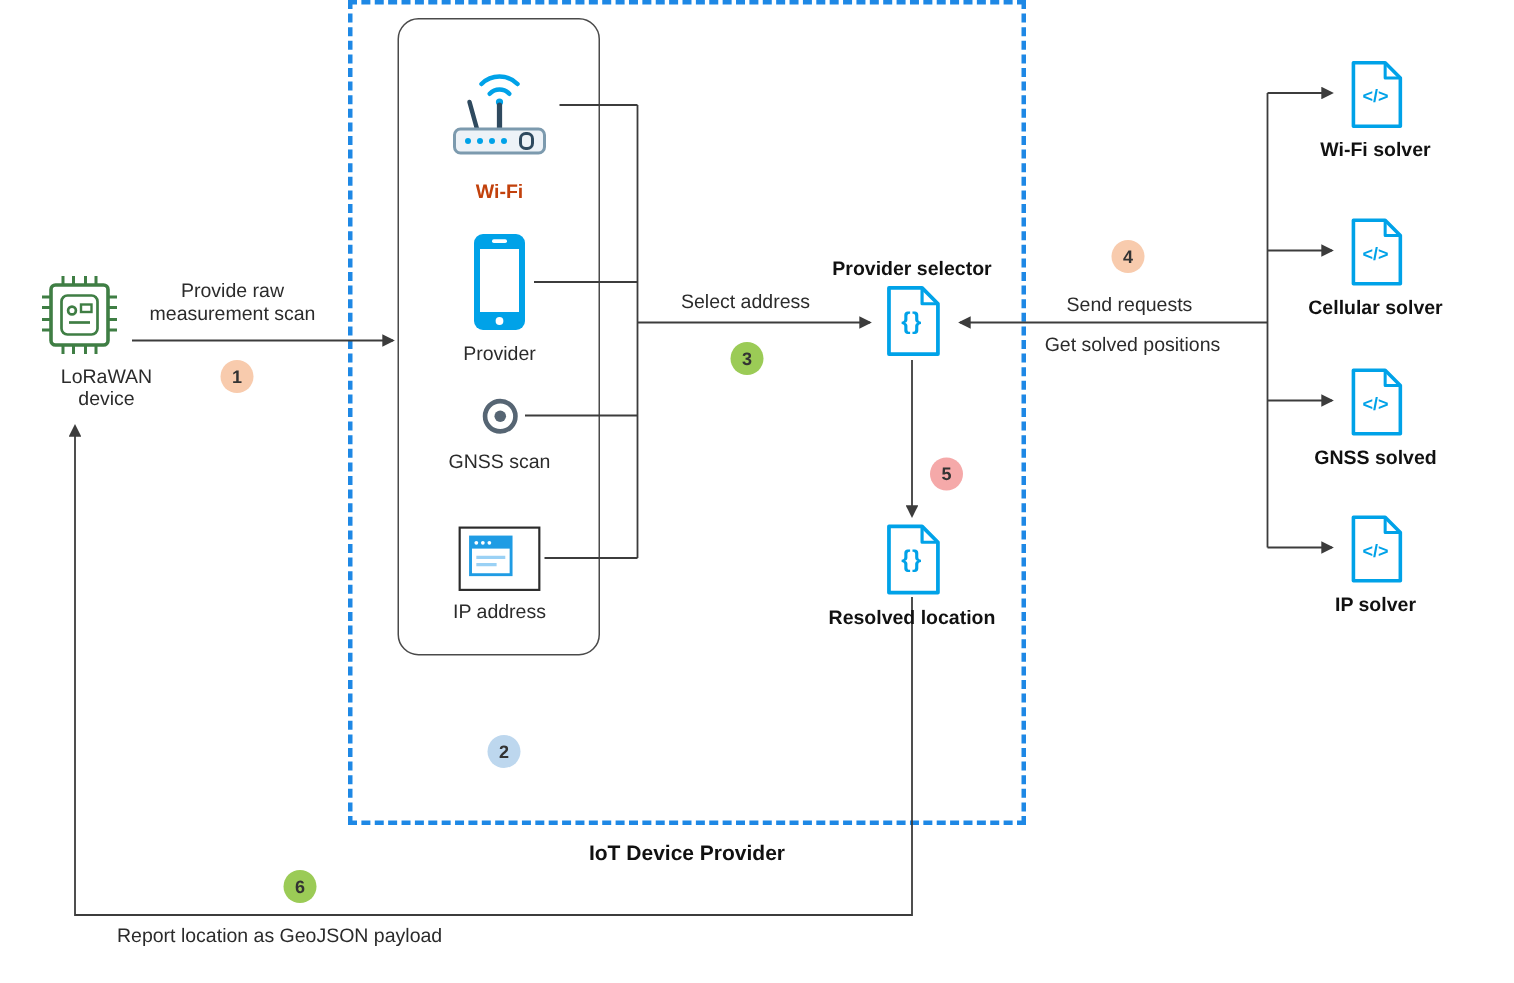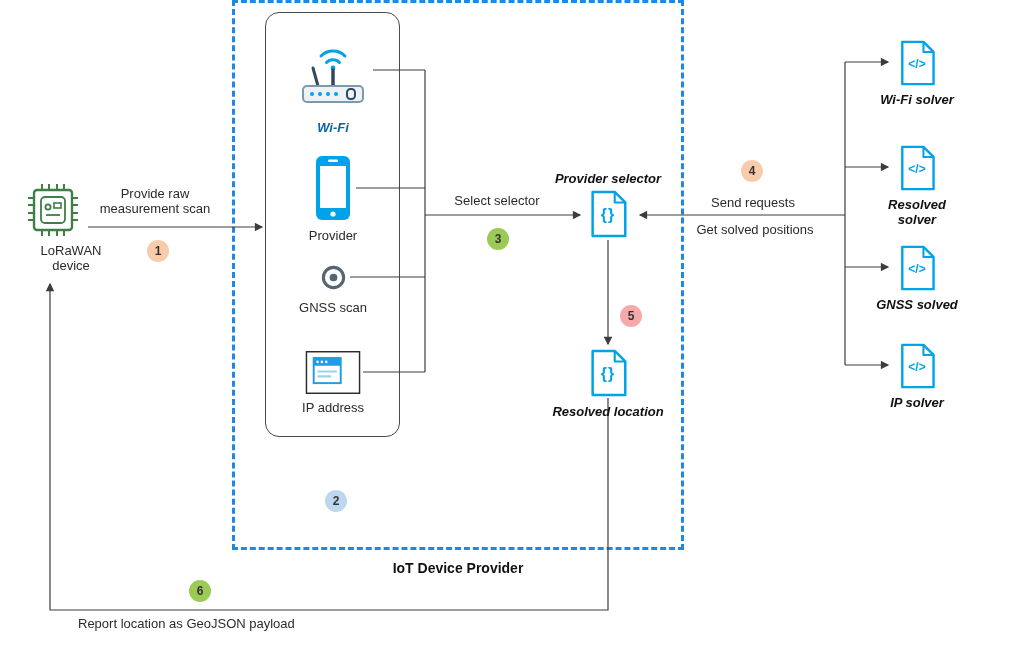--- a/index.html
+++ b/index.html
@@ -8,23 +8,23 @@
   #diagram { position: relative; width: 1009px; height: 655px; background: #ffffff; overflow: hidden; }
 
   .layer-wires { position: absolute; left: 0; top: 0; z-index: 1; }
   .box { position: absolute; z-index: 0; }
   .node, .label, .badge { position: absolute; z-index: 2; }
 
   .dashed-box { border: 3px dashed #1E88E5; background: transparent; }
   .process-box { border: 1px solid #4a4a4a; border-radius: 14px; background: #ffffff; }
 
   .label { font-size: 13px; color: #2b2b2b; text-align: center; line-height: 1.18; }
-  .label.bold { font-weight: 700; color: #111; font-style: italic; }
+  .label.bold { font-weight: 700; color: #111; }
   .label.left { text-align: left; }
-  .label.cyan { color: #0369a1; text-align: center; }
+  .label.cyan { color: #c2410c; text-align: center; }
   .label.title { font-size: 14px; font-weight: 700; color: #111; }
 
   .badge { width: 22px; height: 22px; border-radius: 50%;
            display: flex; align-items: center; justify-content: center;
            font-size: 12px; font-weight: 700; color: #333; }
   .badge-orange { background: #F8CBAD; }
   .badge-blue   { background: #BDD7EE; }
   .badge-green  { background: #9BCB56; }
   .badge-pink   { background: #F5A9A9; }
 
@@ -133,21 +133,21 @@
       <circle cx="13" cy="12" r="1.3" fill="#ffffff"></circle>
       <circle cx="17.5" cy="12" r="1.3" fill="#ffffff"></circle>
       <circle cx="22" cy="12" r="1.3" fill="#ffffff"></circle>
       <path d="M13,22 H33 M13,27 H27" stroke="#9AD1F5" stroke-width="2.2"></path>
     </svg>
   </div>
   <div class="label" style="left:293px; top:400px; width:80px">IP address</div>
 
   <div class="badge badge-blue" style="left:325px; top:490px">2</div>
 
-  <div class="label" style="left:447px; top:193px; width:100px">Select selector</div>
+  <div class="label" style="left:447px; top:193px; width:100px">Select address</div>
   <div class="badge badge-green" style="left:487px; top:228px">3</div>
 
   <div class="label bold" style="left:548px; top:171px; width:120px">Provider selector</div>
   <div class="node doc" style="left:584px; top:190px; width:48px; height:48px">
     <svg viewBox="0 0 48 50">
       <path d="M8,2 H31 L42,13 V48 H8 Z" fill="#ffffff" stroke="#00A2E8" stroke-width="2.6" stroke-linejoin="round"></path>
       <path d="M31,2 V13 H42" fill="none" stroke="#00A2E8" stroke-width="2.2" stroke-linejoin="round"></path>
     </svg>
     <span class="doc-glyph glyph-braces">{}</span>
   </div>
@@ -176,21 +176,21 @@
   </div>
   <div class="label bold" style="left:869px; top:92px; width:96px">Wi-Fi solver</div>
 
   <div class="node doc" style="left:894px; top:145px; width:46px; height:46px">
     <svg viewBox="0 0 48 50">
       <path d="M8,2 H31 L42,13 V48 H8 Z" fill="#ffffff" stroke="#00A2E8" stroke-width="2.6" stroke-linejoin="round"></path>
       <path d="M31,2 V13 H42" fill="none" stroke="#00A2E8" stroke-width="2.2" stroke-linejoin="round"></path>
     </svg>
     <span class="doc-glyph glyph-code">&lt;/&gt;</span>
   </div>
-  <div class="label bold" style="left:869px; top:197px; width:96px">Resolved solver</div>
+  <div class="label bold" style="left:869px; top:197px; width:96px">Cellular solver</div>
 
   <div class="node doc" style="left:894px; top:245px; width:46px; height:46px">
     <svg viewBox="0 0 48 50">
       <path d="M8,2 H31 L42,13 V48 H8 Z" fill="#ffffff" stroke="#00A2E8" stroke-width="2.6" stroke-linejoin="round"></path>
       <path d="M31,2 V13 H42" fill="none" stroke="#00A2E8" stroke-width="2.2" stroke-linejoin="round"></path>
     </svg>
     <span class="doc-glyph glyph-code">&lt;/&gt;</span>
   </div>
   <div class="label bold" style="left:869px; top:297px; width:96px">GNSS solved</div>
 

